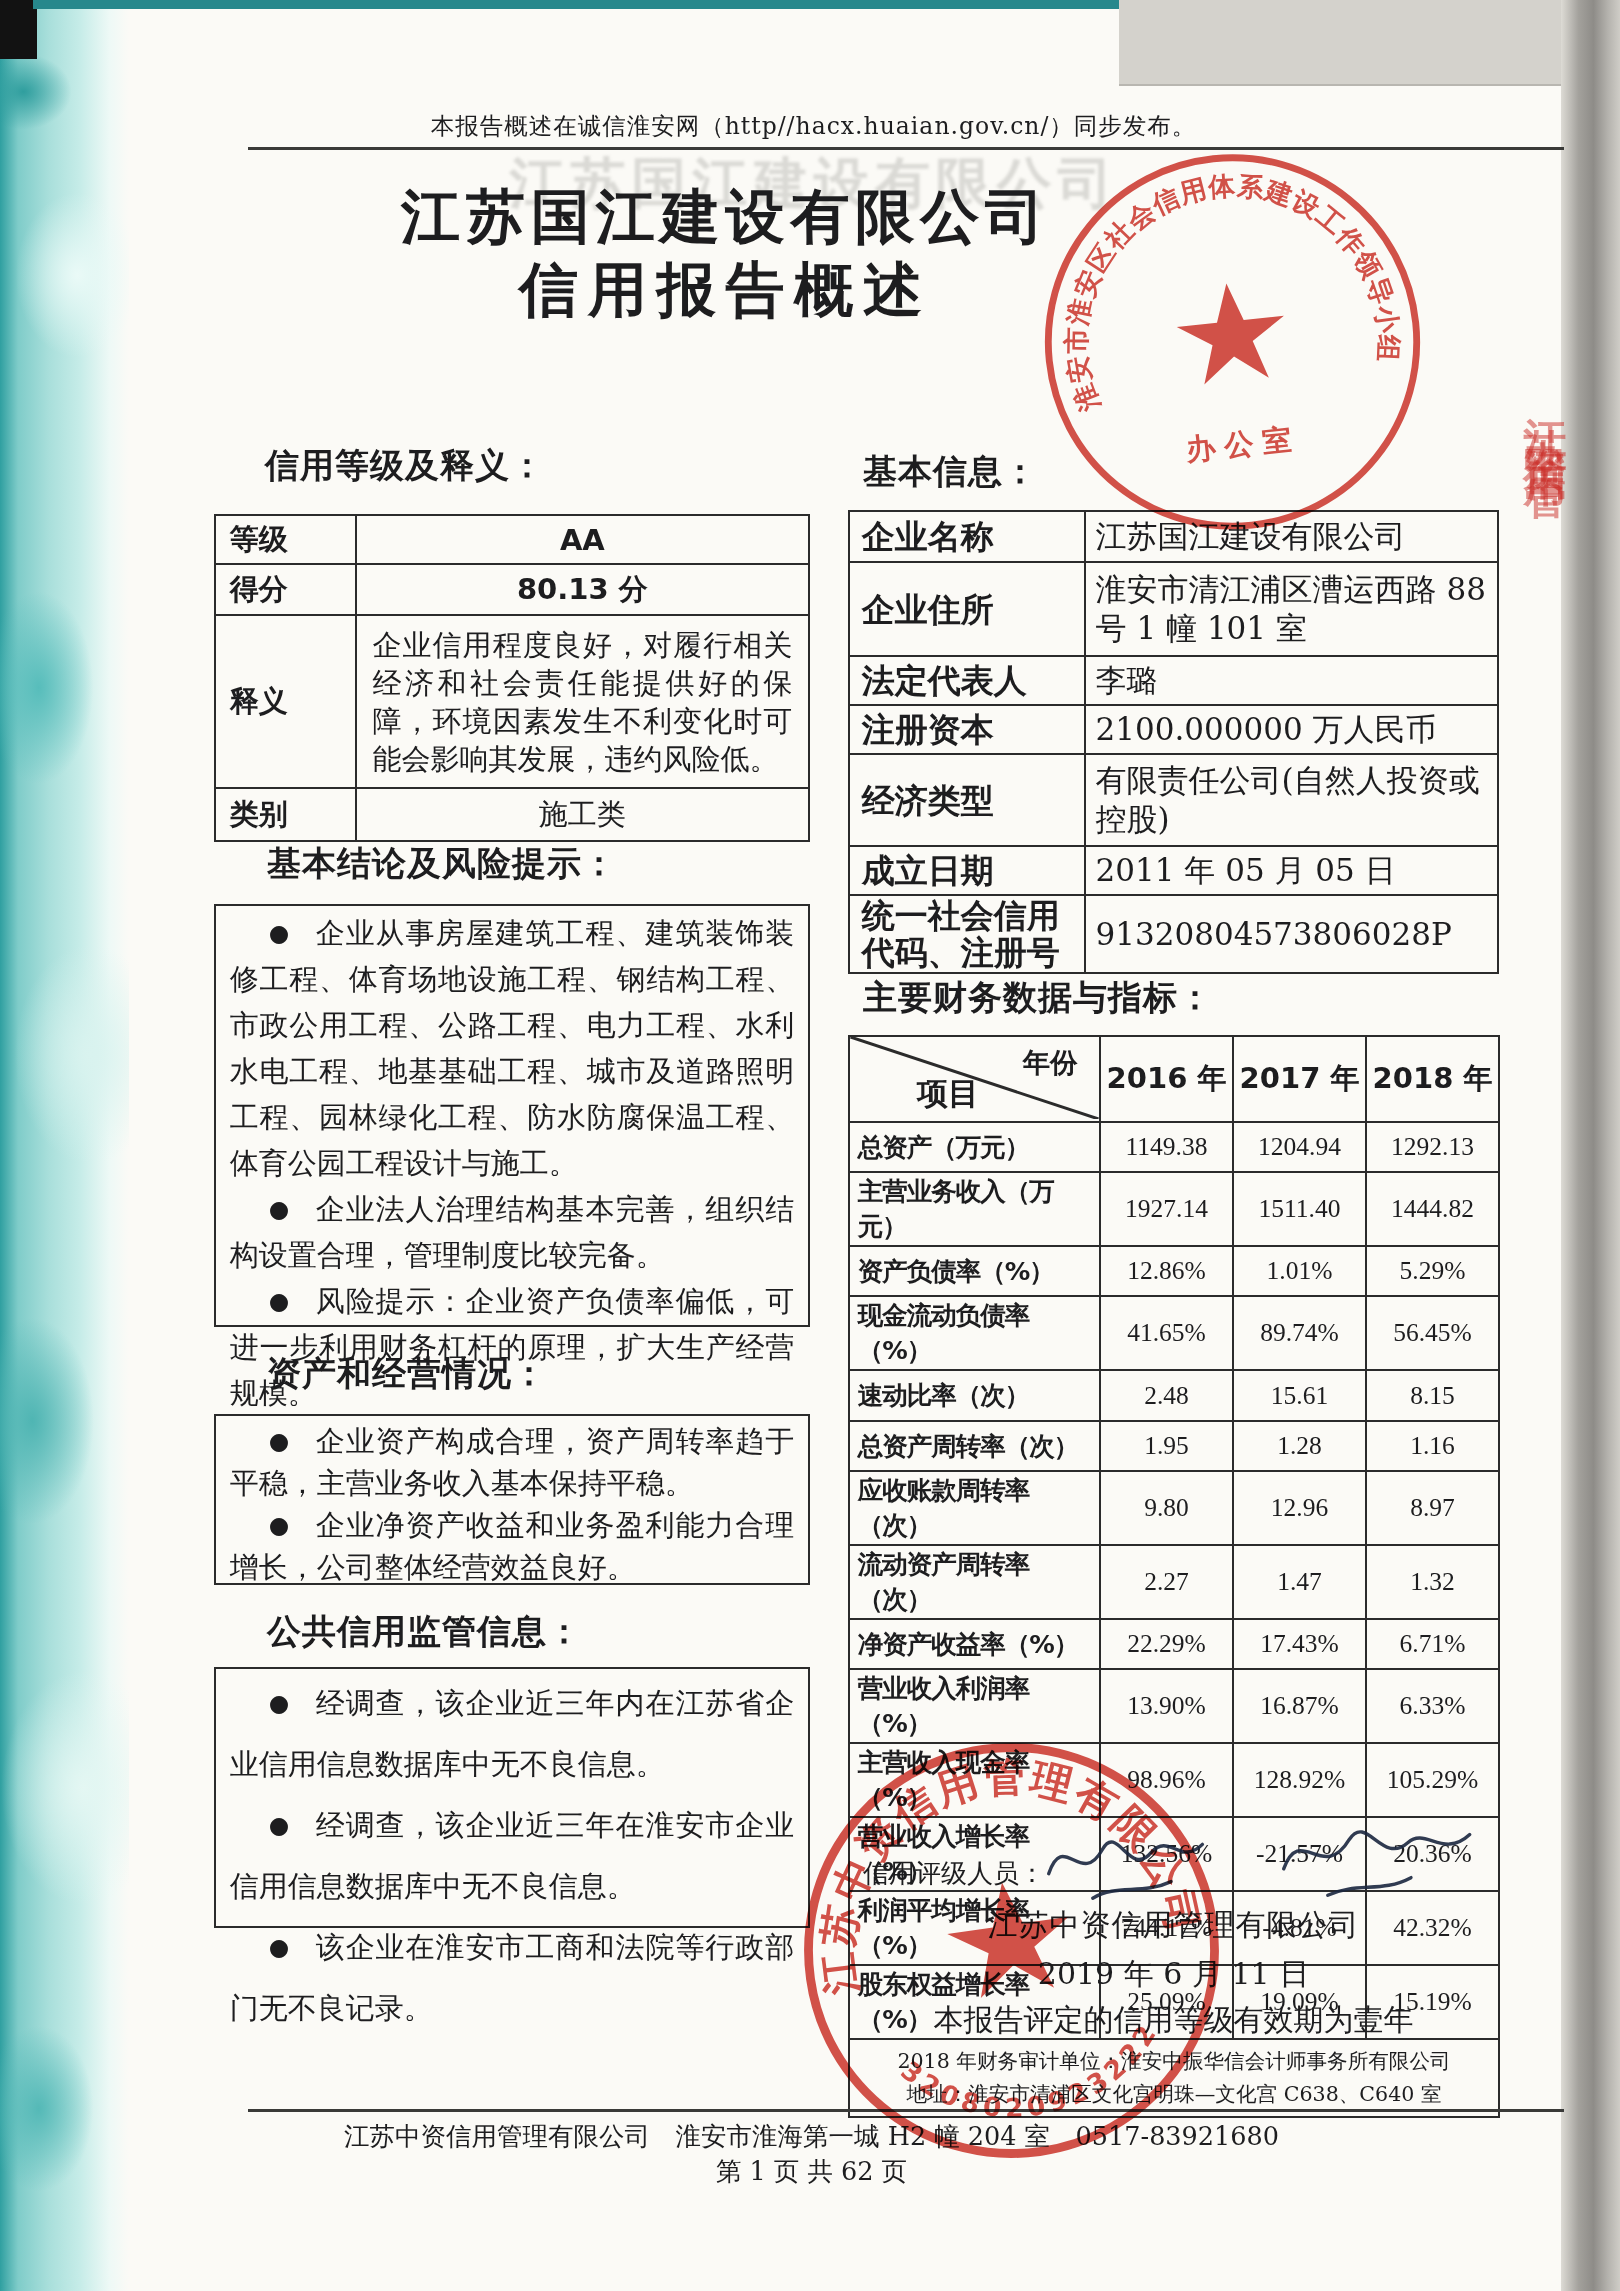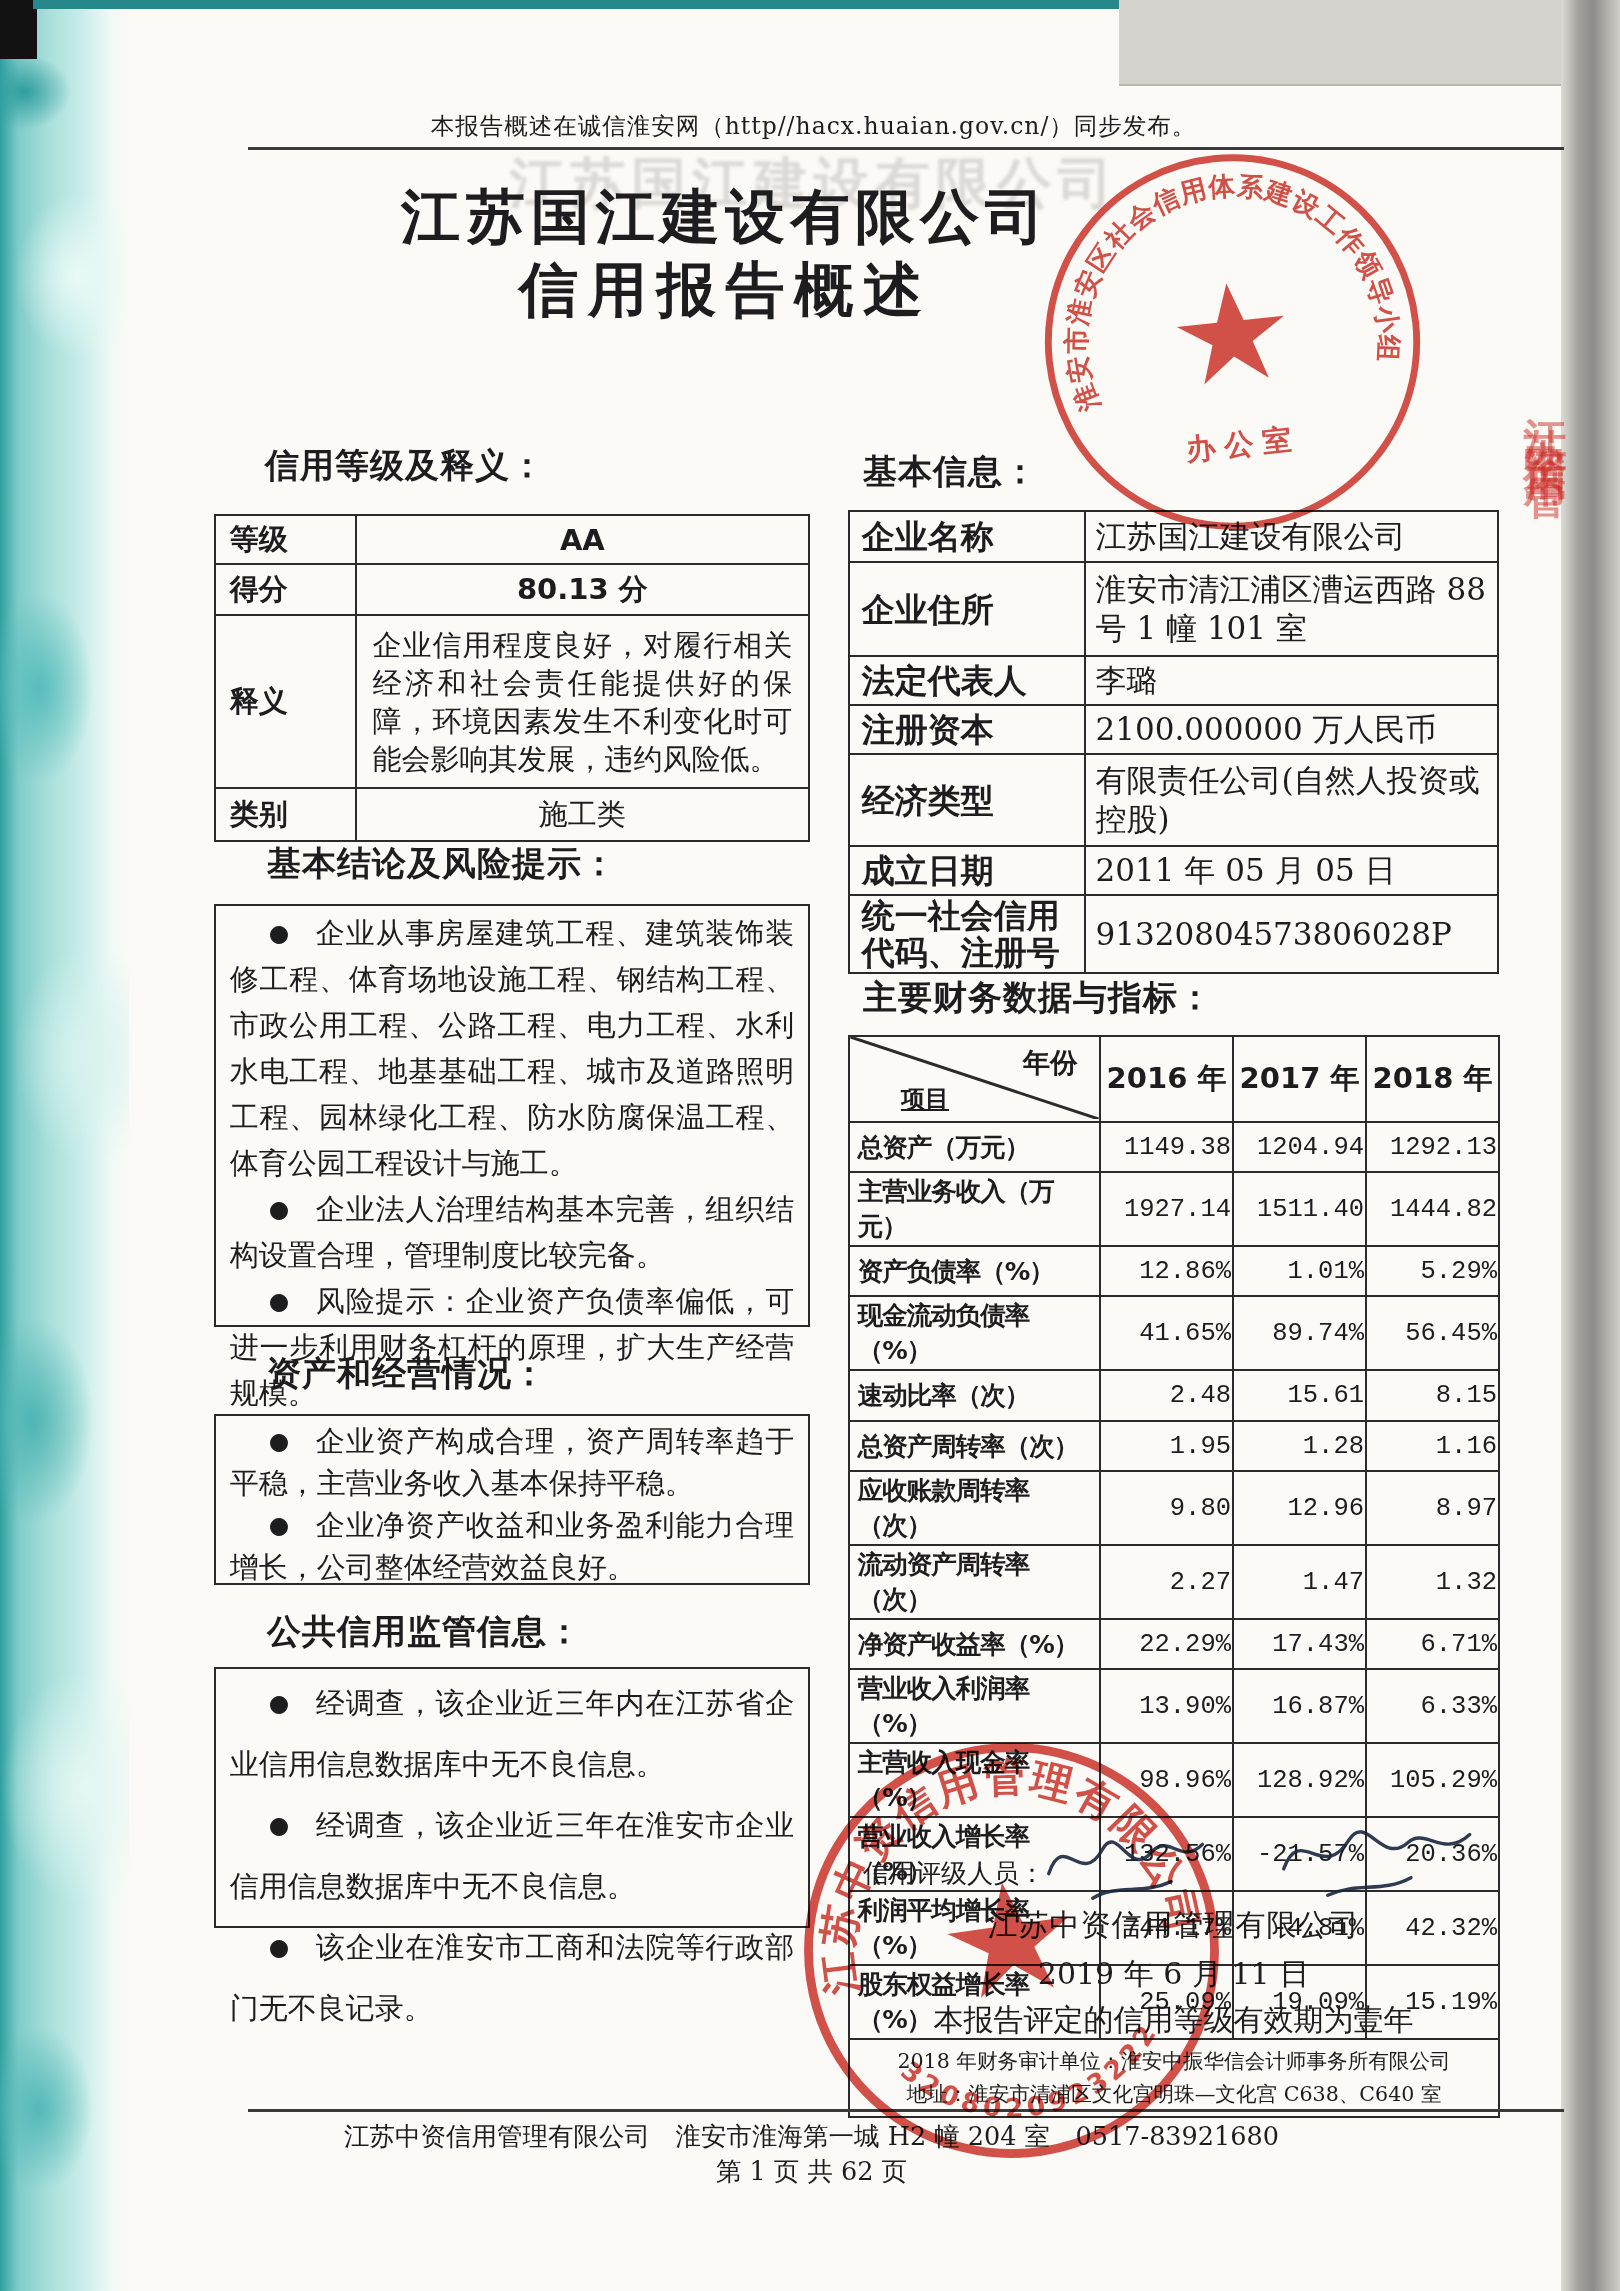--- a/index.html
+++ b/index.html
@@ -63,25 +63,25 @@
 
   
   .basic-tbl{left:848px;top:510px;width:651px;}
   .basic-tbl td.lbl{width:221px;font-size:33px;font-weight:700;padding-left:11.8px;line-height:37px;}
   .basic-tbl td.val{font-size:31px;font-family:"DejaVu Serif",serif;padding:2px 9.8px;line-height:39px;}
 
   
   .fin-tbl{left:848px;top:1035px;width:651px;}
   .fin-tbl td{font-size:25.5px;}
   .fin-tbl td.flbl{font-weight:700;padding-left:7.8px;letter-spacing:-1px;}
-  .fin-tbl td.fval{text-align:right;font-family:Liberation Mono, monospace;}
+  .fin-tbl td.fval{text-align:center;font-family:Liberation Serif, serif;}
   .fin-tbl td.yhead{text-align:center;font-weight:700;font-size:29px;}
   .fin-tbl .diag{position:relative;padding:0;}
   .fin-tbl .diag .yr{position:absolute;right:21.6px;top:7.8px;font-weight:700;font-size:27.4px;}
-  .fin-tbl .diag .it{position:absolute;left:51px;bottom:5.9px;font-weight:700;font-size:24px;text-decoration:underline;}
+  .fin-tbl .diag .it{position:absolute;left:67px;bottom:5.9px;font-weight:700;font-size:31px;}
   .fin-tbl .fn{font-size:20.6px;text-align:center;font-family:"DejaVu Serif",serif;line-height:33px;}
 
   
   .sig-label{left:863px;top:1856px;font-size:26px;font-family:"DejaVu Serif",serif;}
   .rc-line{left:848px;width:651px;font-family:"DejaVu Serif",serif;}
   .company-line{top:1905px;font-size:30px;letter-spacing:1px;}
   .date-line{top:1954px;font-size:30px;}
   .validity-line{top:2000px;font-size:30px;}
 
   

